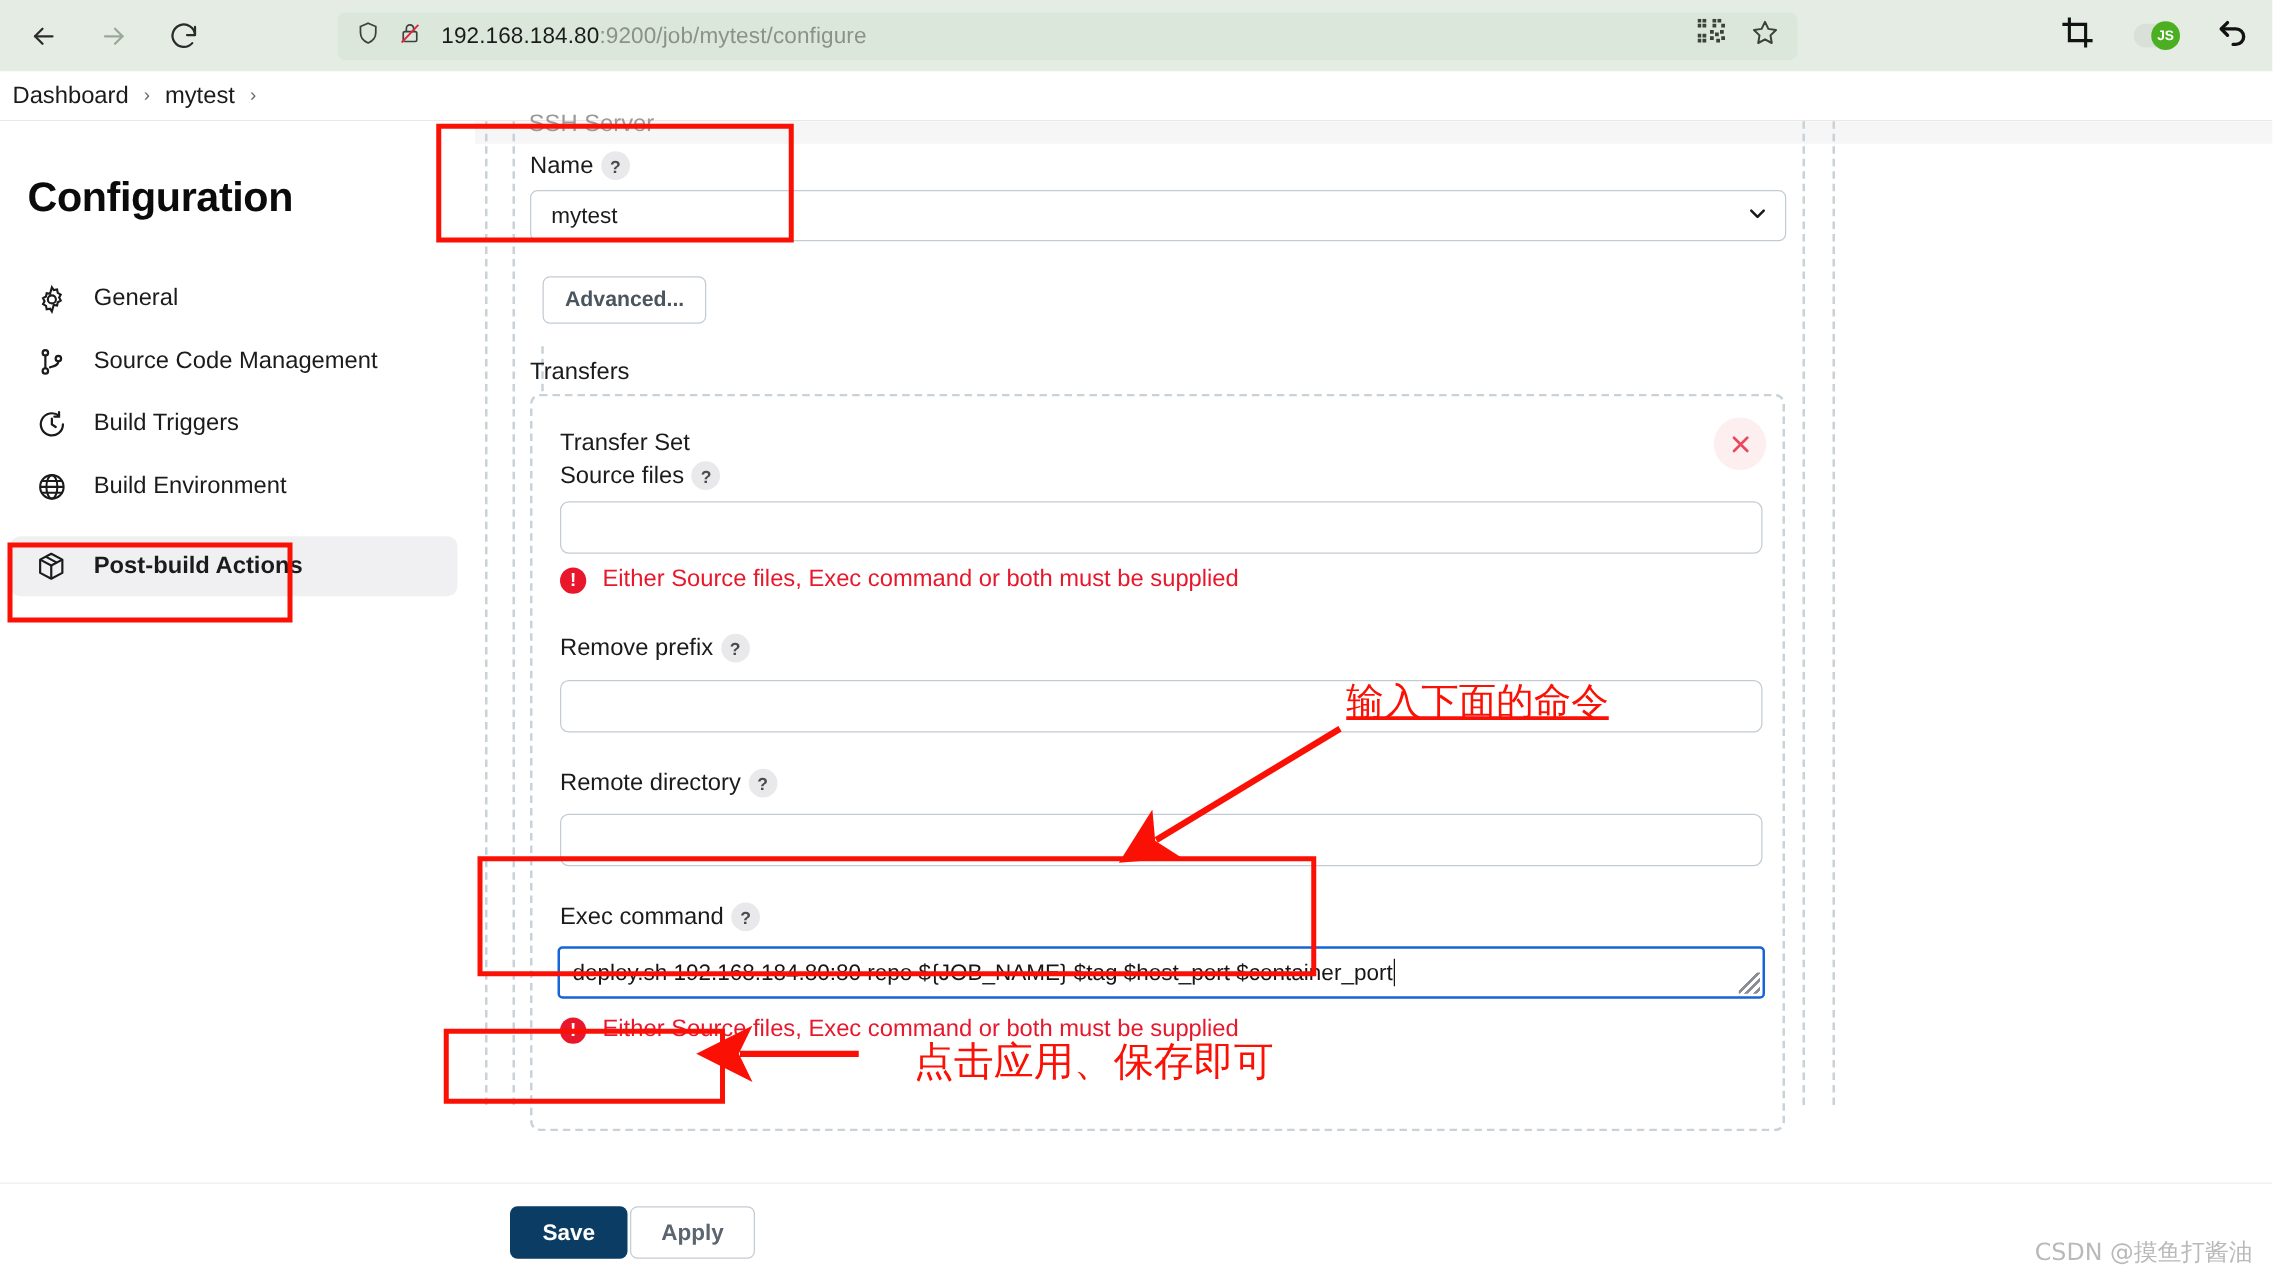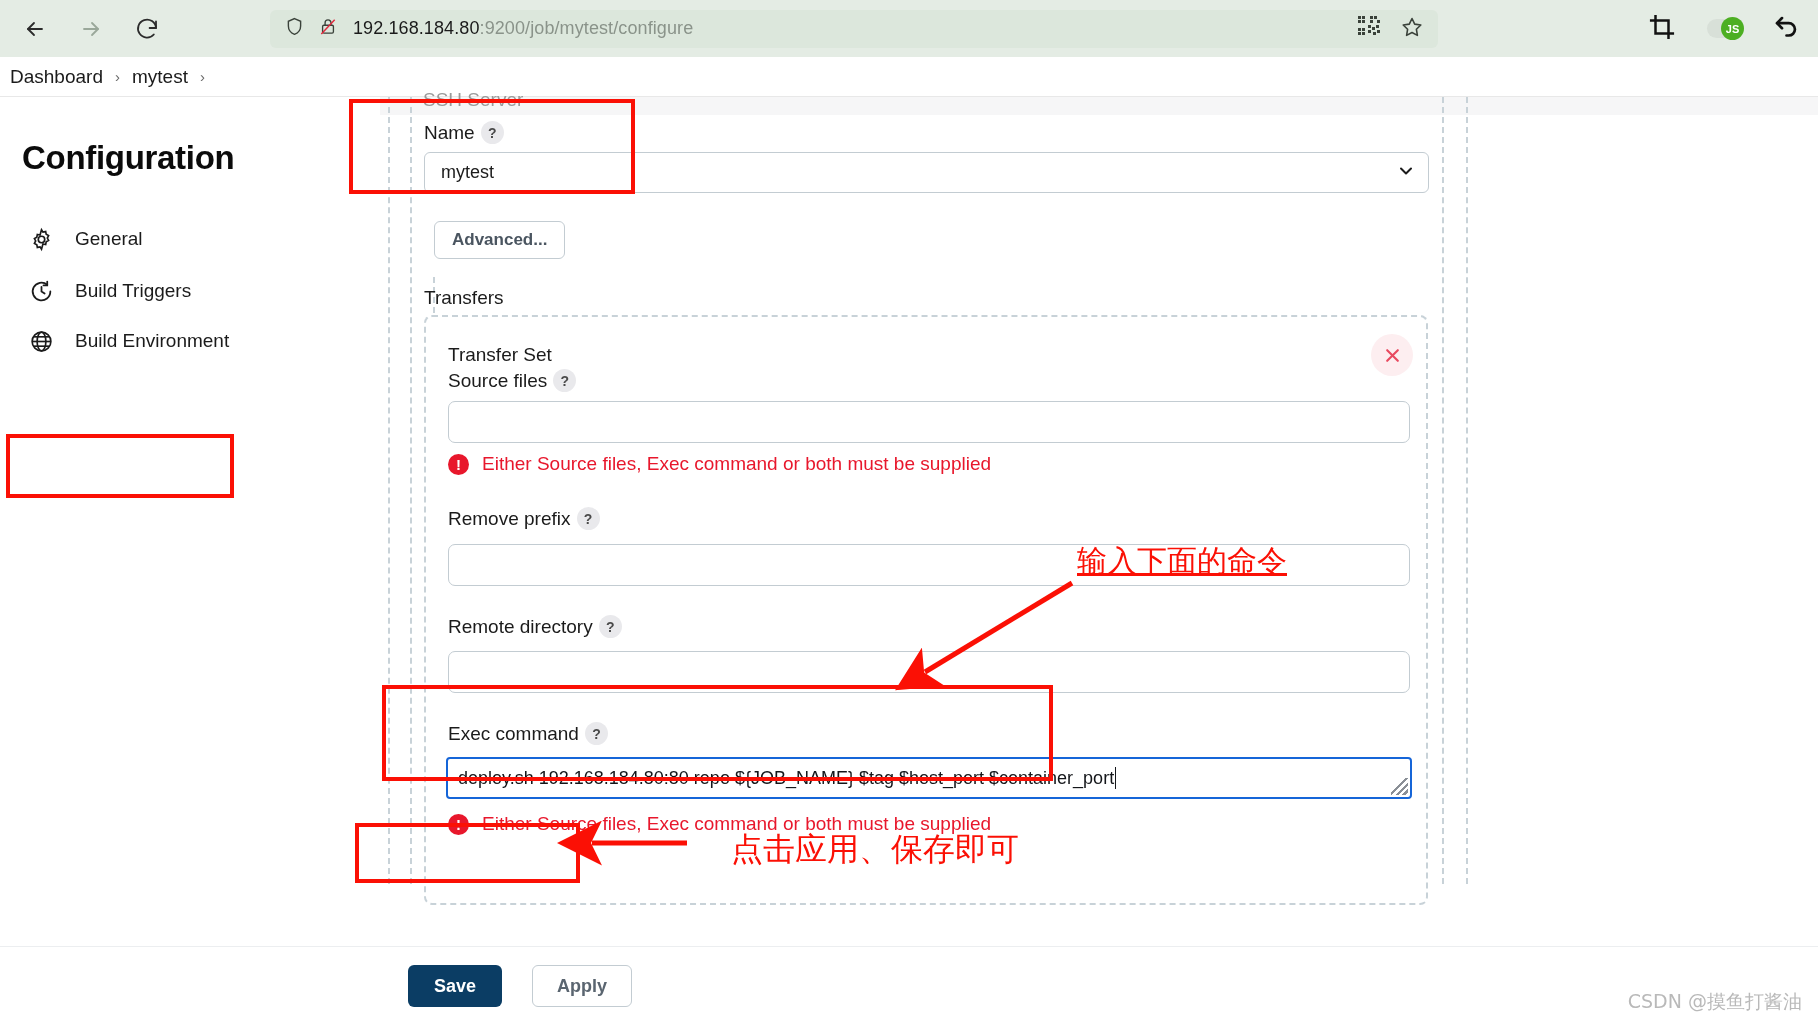--- a/index.html
+++ b/index.html
@@ -463,20 +463,32 @@
       <span class="nav-ico">
         <svg width="25" height="25" viewBox="0 0 24 24" fill="none" stroke="currentColor" stroke-width="1.6">
             <circle cx="12" cy="12" r="3.1"></circle>
             <path d="M12 2.7l1.4 2.2 2.6-.5.5 2.6 2.3 1.3-1.2 2.3 1.2 2.3-2.3 1.3-.5 2.6-2.6-.5L12 21.3l-1.4-2.2-2.6.5-.5-2.6-2.3-1.3 1.2-2.3-1.2-2.3 2.3-1.3.5-2.6 2.6.5z"></path>
           </svg>
       </span>
       <span>General</span>
     </div>
     <div class="nav-spacer"></div>
 
+    <div class="nav-item">
+      <span class="nav-ico">
+        <svg width="25" height="25" viewBox="0 0 24 24" fill="none" stroke="currentColor" stroke-width="1.7" stroke-linecap="round">
+            <circle cx="7" cy="5" r="2.1"></circle>
+            <circle cx="7" cy="19" r="2.1"></circle>
+            <circle cx="17" cy="9.5" r="2.1"></circle>
+            <path d="M7 7.1v9.8"></path>
+            <path d="M17 11.6c0 3.2-3.4 3.6-6.4 4.6"></path>
+          </svg>
+      </span>
+      <span>Source Code Management</span>
+    </div>
     <div class="nav-spacer"></div>
 
     <div class="nav-item">
       <span class="nav-ico">
         <svg width="25" height="25" viewBox="0 0 24 24" fill="none" stroke="currentColor" stroke-width="1.7" stroke-linecap="round">
             <path d="M20.5 12a8.5 8.5 0 1 1-3-6.5"></path>
             <path d="M17.5 2.5v3.6h-3.6"></path>
             <path d="M12 7.5V12l3 2"></path>
           </svg>
       </span>
@@ -493,20 +505,31 @@
             <path d="M3.8 16.5h16.4"></path>
             <ellipse cx="12" cy="12" rx="4.2" ry="9"></ellipse>
           </svg>
       </span>
       <span>Build Environment</span>
     </div>
     <div class="nav-spacer"></div>
 
     <div class="nav-spacer" style="height:14px"></div>
 
+    <div class="nav-item active">
+      <span class="nav-ico">
+        <svg width="26" height="26" viewBox="0 0 24 24" fill="none" stroke="currentColor" stroke-width="1.6" stroke-linejoin="round">
+            <path d="M12 2.8l8.2 4.3v9.8L12 21.2 3.8 16.9V7.1z"></path>
+            <path d="M3.8 7.1L12 11.5l8.2-4.4"></path>
+            <path d="M12 11.5v9.7"></path>
+            <path d="M7.9 4.9l8.2 4.4"></path>
+          </svg>
+      </span>
+      <span>Post-build Actions</span>
+    </div>
   </div>
 
   <div class="content">
     <div class="top-strip"></div>
 
     <div class="grid-lines">
       <div class="vline" style="left:8px;  top:0;   bottom:140px;"></div>
       <div class="vline" style="left:30px; top:0;   bottom:140px;"></div>
       <div class="vline" style="left:53px; top:180px; bottom:140px;"></div>
       <div class="vline" style="left:1062px; top:0; bottom:140px;"></div>
@@ -582,21 +605,21 @@
 
       <div class="err" style="position:absolute; left:22px; top:496px;">
         <span class="err-ico">!</span>
         <span>Either Source files, Exec command or both must be supplied</span>
       </div>
     </div>
   </div>
 
   <div class="footer">
     <button class="btn-save" style="position:absolute; left:408px; top:18px;">Save</button>
-    <button class="btn-apply" style="position:absolute; left:532px; top:18px;">Apply</button>
+    <button class="btn-apply" style="position:absolute; left:504px; top:18px;">Apply</button>
   </div>
 </div>
 
 <div class="anno-box" style="left:349px; top:99px; width:286px; height:95px;"></div>
 <div class="anno-box" style="left:6px; top:434px; width:228px; height:64px;"></div>
 <div class="anno-box" style="left:382px; top:685px; width:671px; height:96px;"></div>
 <div class="anno-box" style="left:355px; top:823px; width:225px; height:60px;"></div>
 
 <svg class="anno-svg">
   <defs>

